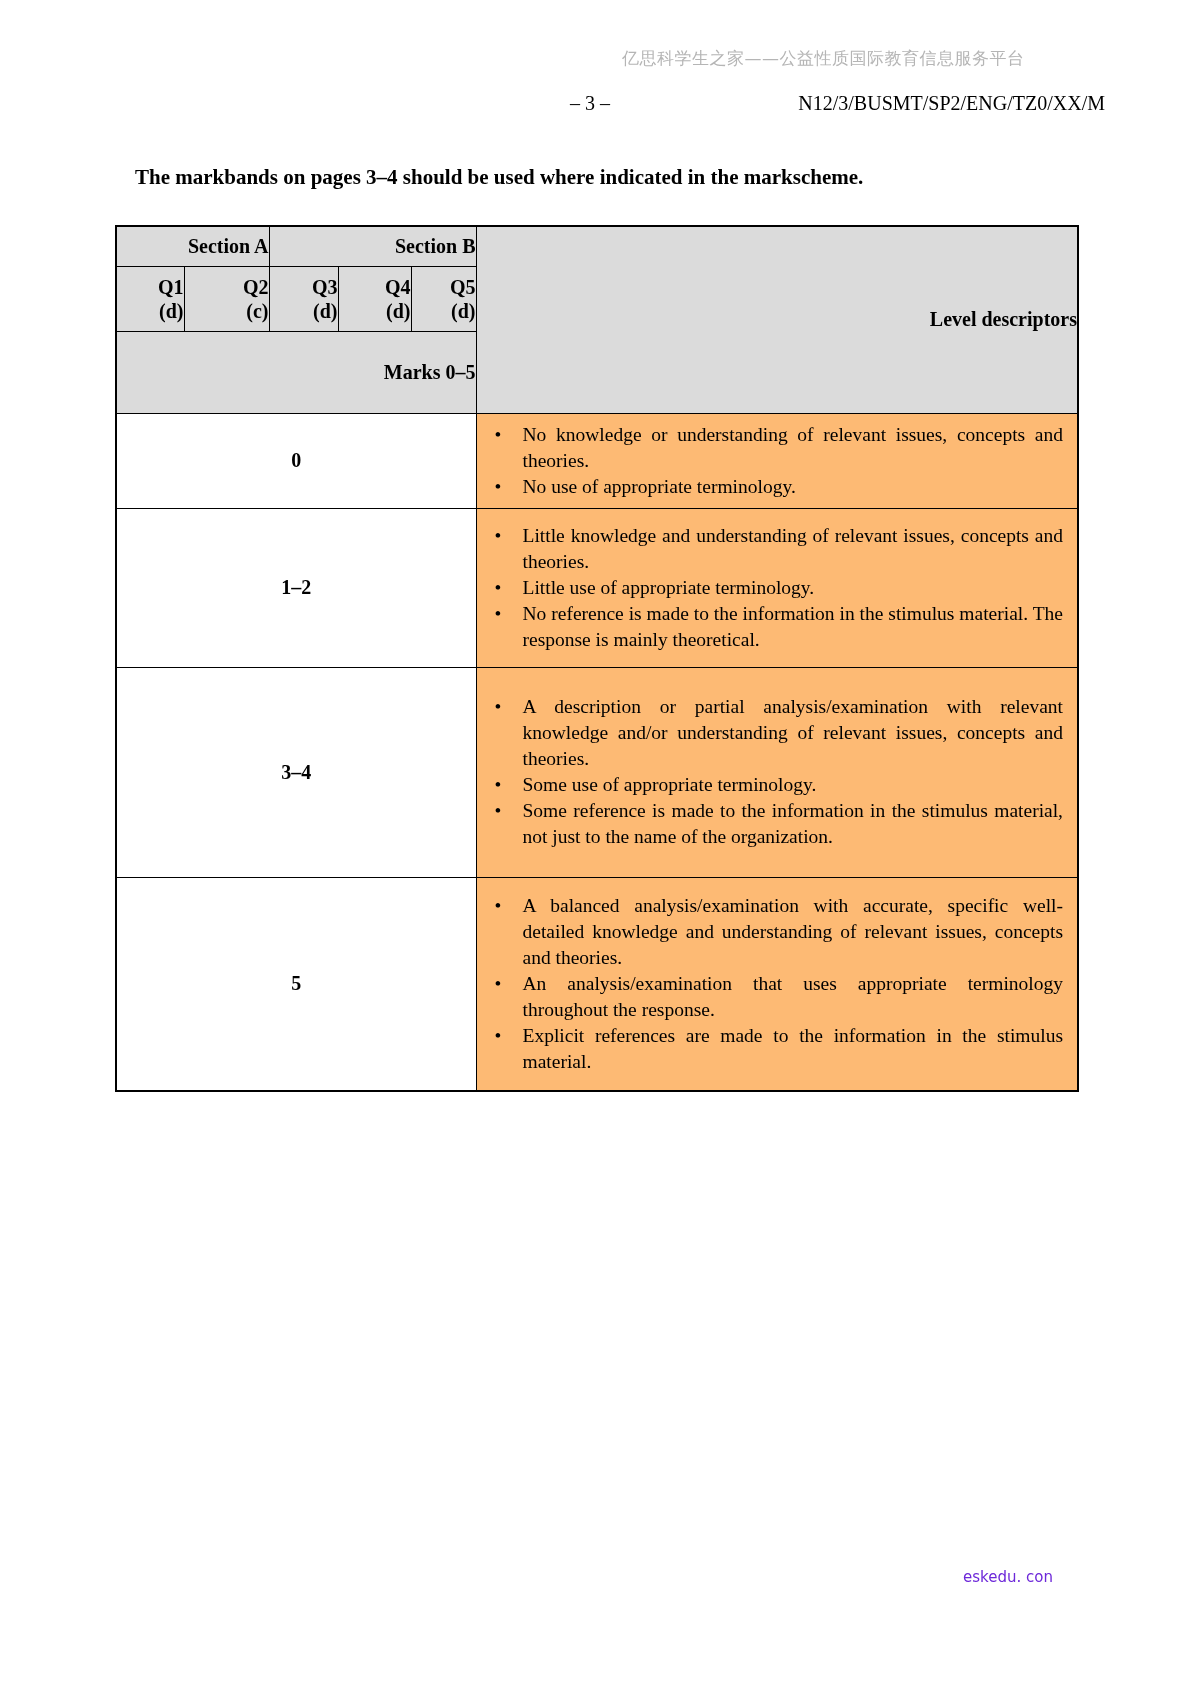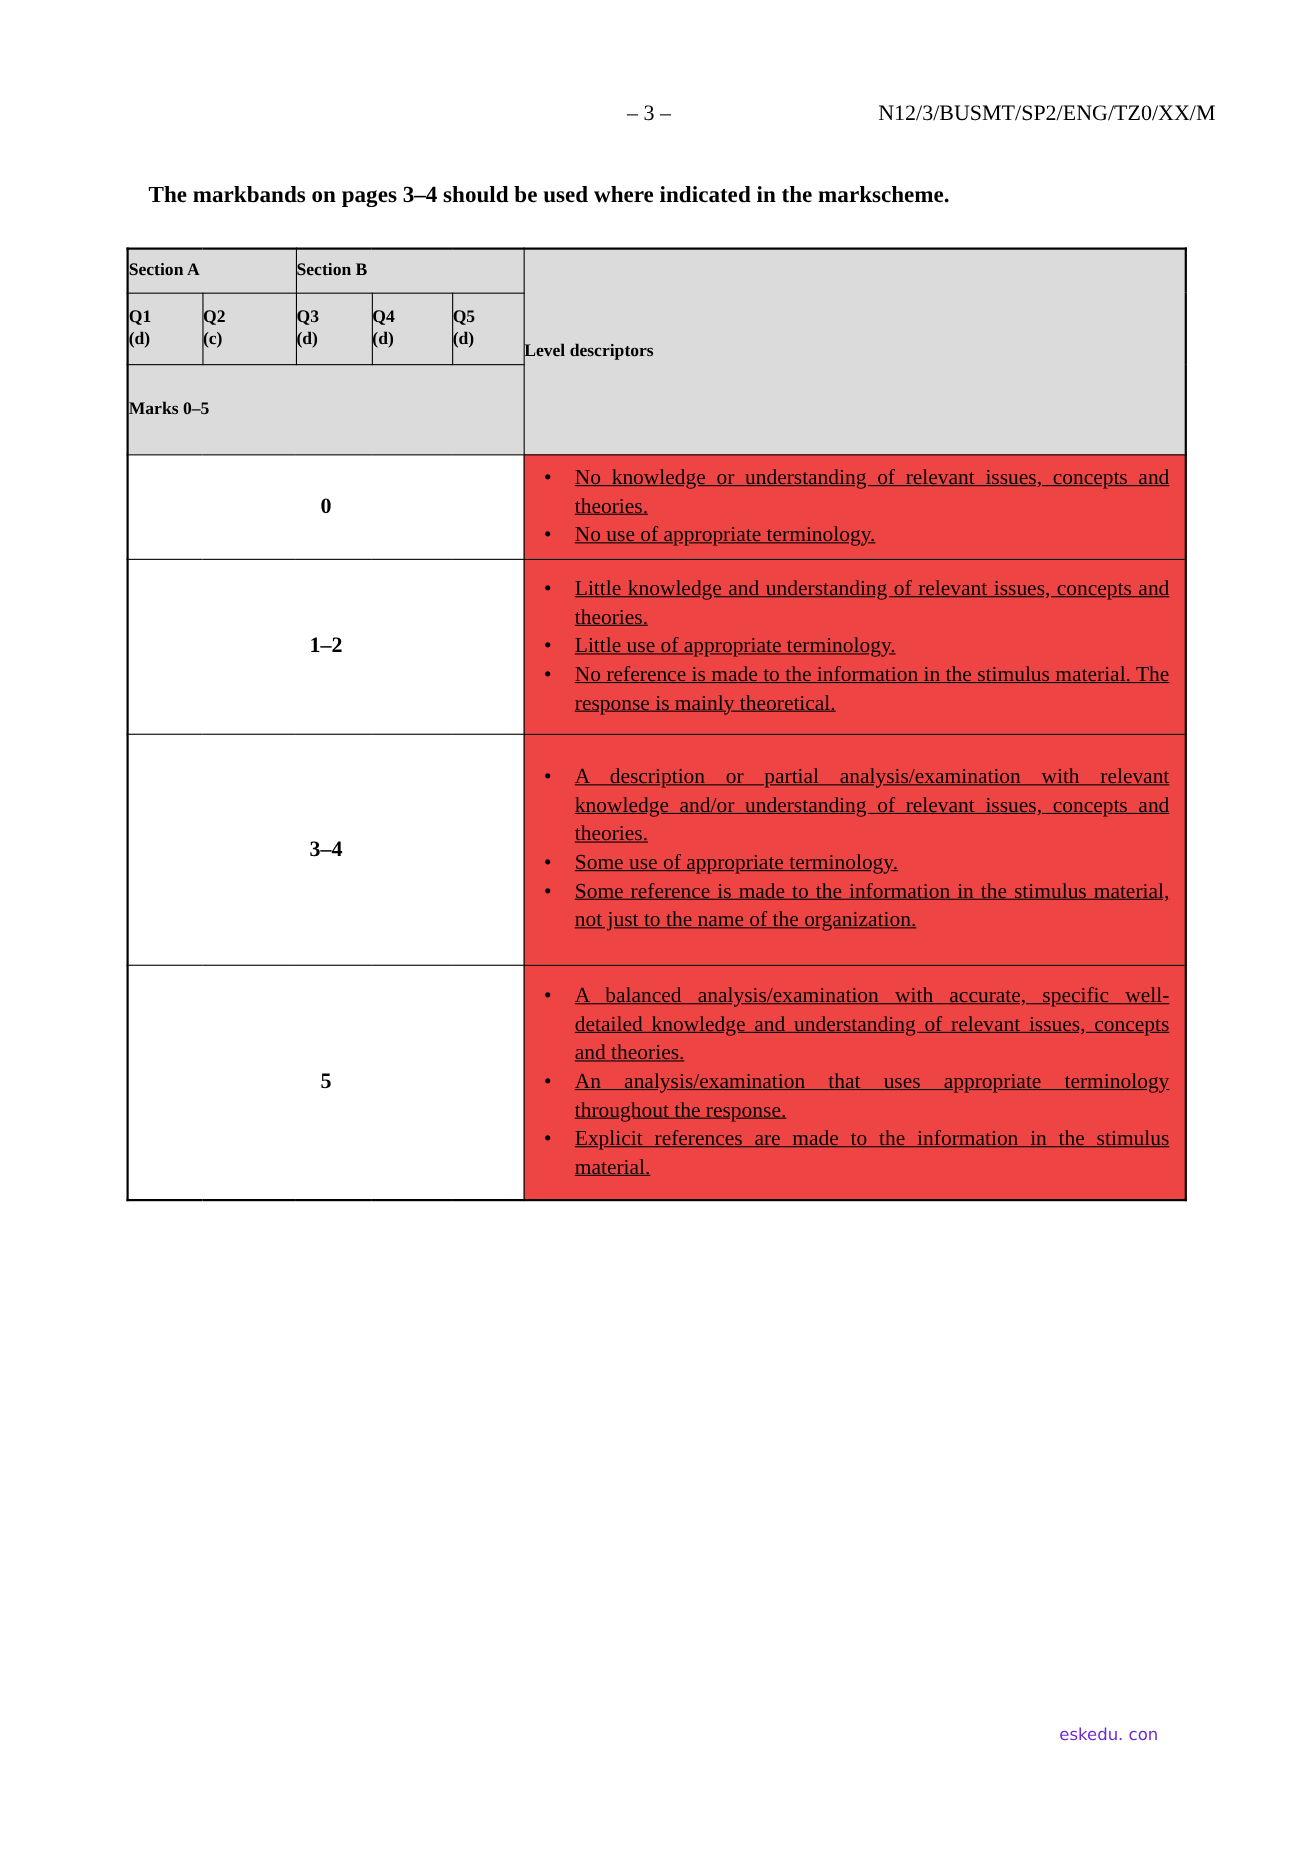--- a/index.html
+++ b/index.html
@@ -54,39 +54,38 @@
     border-collapse: collapse;
     table-layout: fixed;
     border: 2px solid #000000;
   }
   table.markbands th, table.markbands td {
     border: 1px solid #000000;
     vertical-align: middle;
   }
   th.hdr {
     background: #dbdbdb;
-    font-size: 16px;
+    font-size: 20px;
     font-weight: bold;
-    text-align: left;
+    text-align: right;
   }
   tr.section-row th { height: 40px; }
   tr.question-row th { height: 65px; line-height: 1.2; margin-left: 48px; }
   tr.marks-row th { height: 82px; }
   .q-label { display: block; }
   .q-part { display: block; font-weight: bold; }
   td.marks-cell {
     font-size: 20px;
     font-weight: bold;
     text-align: center;
     background: #ffffff;
   }
   td.desc-cell {
-    background: #ef4444;
+    background: #fdba74;
     padding: 8px 14px 8px 10px;
-    text-decoration: underline;
   }
   ul.desc-list { list-style: none; }
   ul.desc-list li {
     position: relative;
     padding-left: 36px;
     font-size: 19.5px;
     line-height: 26px;
     text-align: justify;
   }
   ul.desc-list li::before {
@@ -108,20 +107,21 @@
     font-size: 15px;
     color: #6d28d9;
     white-space: nowrap;
   }
 </style>
 </head>
 <body>
 
 <div class="page">
 
+  <div class="cn-watermark">亿思科学生之家——公益性质国际教育信息服务平台</div>
 
   <div class="page-number">– 3 –</div>
 
   <div class="doc-code">N12/3/BUSMT/SP2/ENG/TZ0/XX/M</div>
 
   <div class="doc-title">The markbands on pages 3–4 should be used where indicated in the markscheme.</div>
 
   <table class="markbands">
     <colgroup>
       <col style="width:68px">

